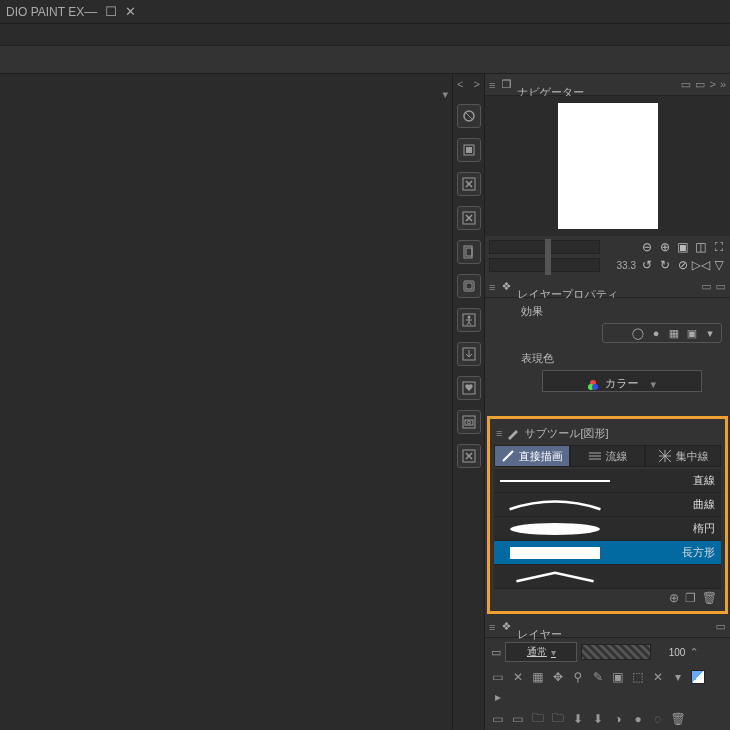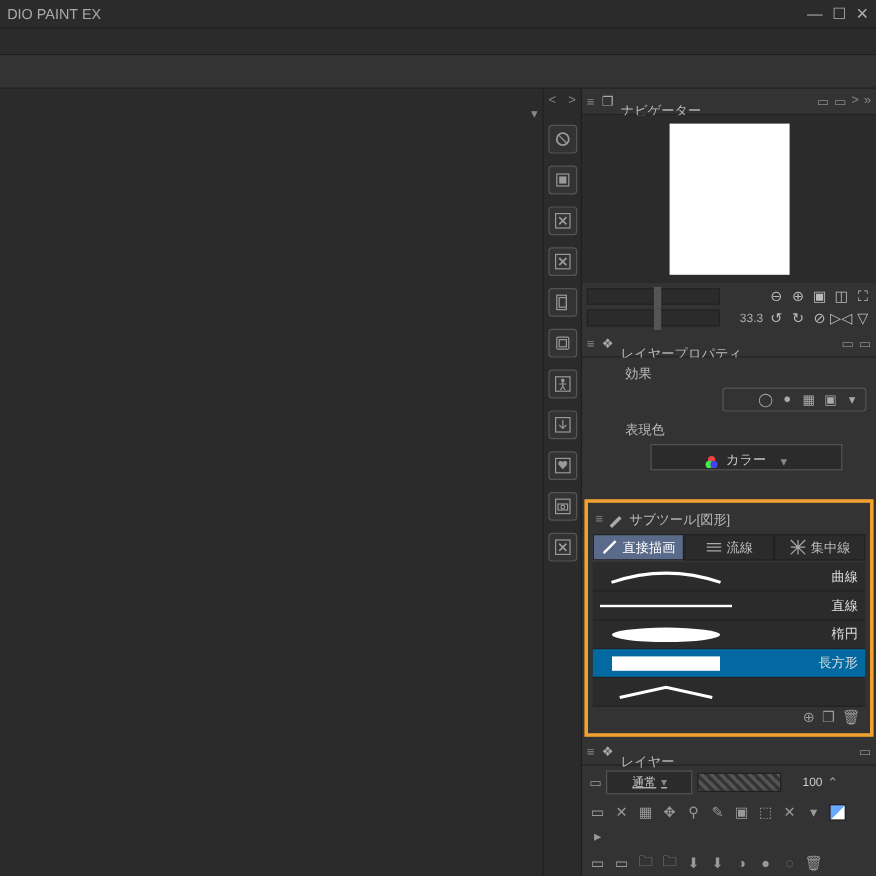--- a/index.html
+++ b/index.html
@@ -1,18 +1,18 @@
 <!DOCTYPE html>
 <html><head>
 <meta charset="utf-8">
 <style>
 * { margin: 0; padding: 0; box-sizing: border-box; font-family: "Meiryo", sans-serif; }
 body { background: #2b2b2b; color: #b8b8b8; font-size: 11px; width: 730px; height: 730px; overflow: hidden; position: relative; }
 
-.titlebar { height: 24px; background: #2b2b2b; display: flex; align-items: center; justify-content: space-between; padding: 0 6px; border-bottom: 1px solid #1e1e1e; }
+.titlebar { height: 24px; background: #2b2b2b; display: flex; align-items: center; justify-content: flex-start; padding: 0 6px; border-bottom: 1px solid #1e1e1e; }
 .title { color: #aaa; font-size: 12px; }
 .win-controls { display: flex; gap: 8px; color: #aaa; font-size: 13px; }
 
 .menubar { height: 22px; background: #2b2b2b; border-bottom: 1px solid #1e1e1e; }
 
 .tabbar { height: 28px; background: #333333; display: flex; align-items: center; border-bottom: 1px solid #1e1e1e; }
 .tab { padding: 2px 12px; }
 
 .main { display: flex; height: calc(730px - 24px - 22px - 28px); }
 .canvas-area { flex: 1; background: #2b2b2b; position: relative; }
@@ -270,31 +270,31 @@
         <div class="st-tab">
           <svg class="tabic" viewBox="0 0 14 14">
               <path d="M7 7 L1 1 M7 7 L13 1 M7 7 L1 13 M7 7 L13 13 M7 7 L1 7 M7 7 L13 7 M7 7 L7 1 M7 7 L7 13" stroke="#aaa"></path>
             </svg>
           <span>集中線</span>
         </div>
       </div>
       <div class="st-list">
         <div class="st-item">
           <div class="st-preview">
+              <div class="line-straight"></div>
+            </div>
+          <span class="st-name">直線</span>
+        </div>
+        <div class="st-item">
+          <div class="st-preview">
               <svg class="line-curve" viewBox="0 0 110 14">
                 <path d="M2 12 Q55 -6 108 12" stroke="#fff" stroke-width="3" fill="none"></path>
               </svg>
             </div>
           <span class="st-name">曲線</span>
-        </div>
-        <div class="st-item">
-          <div class="st-preview">
-              <div class="line-straight"></div>
-            </div>
-          <span class="st-name">直線</span>
         </div>
         <div class="st-item">
           <div class="st-preview">
               <div class="line-ellipse"></div>
             </div>
           <span class="st-name">楕円</span>
         </div>
         <div class="st-item selected">
           <div class="st-preview">
               <div class="line-rect"></div>

